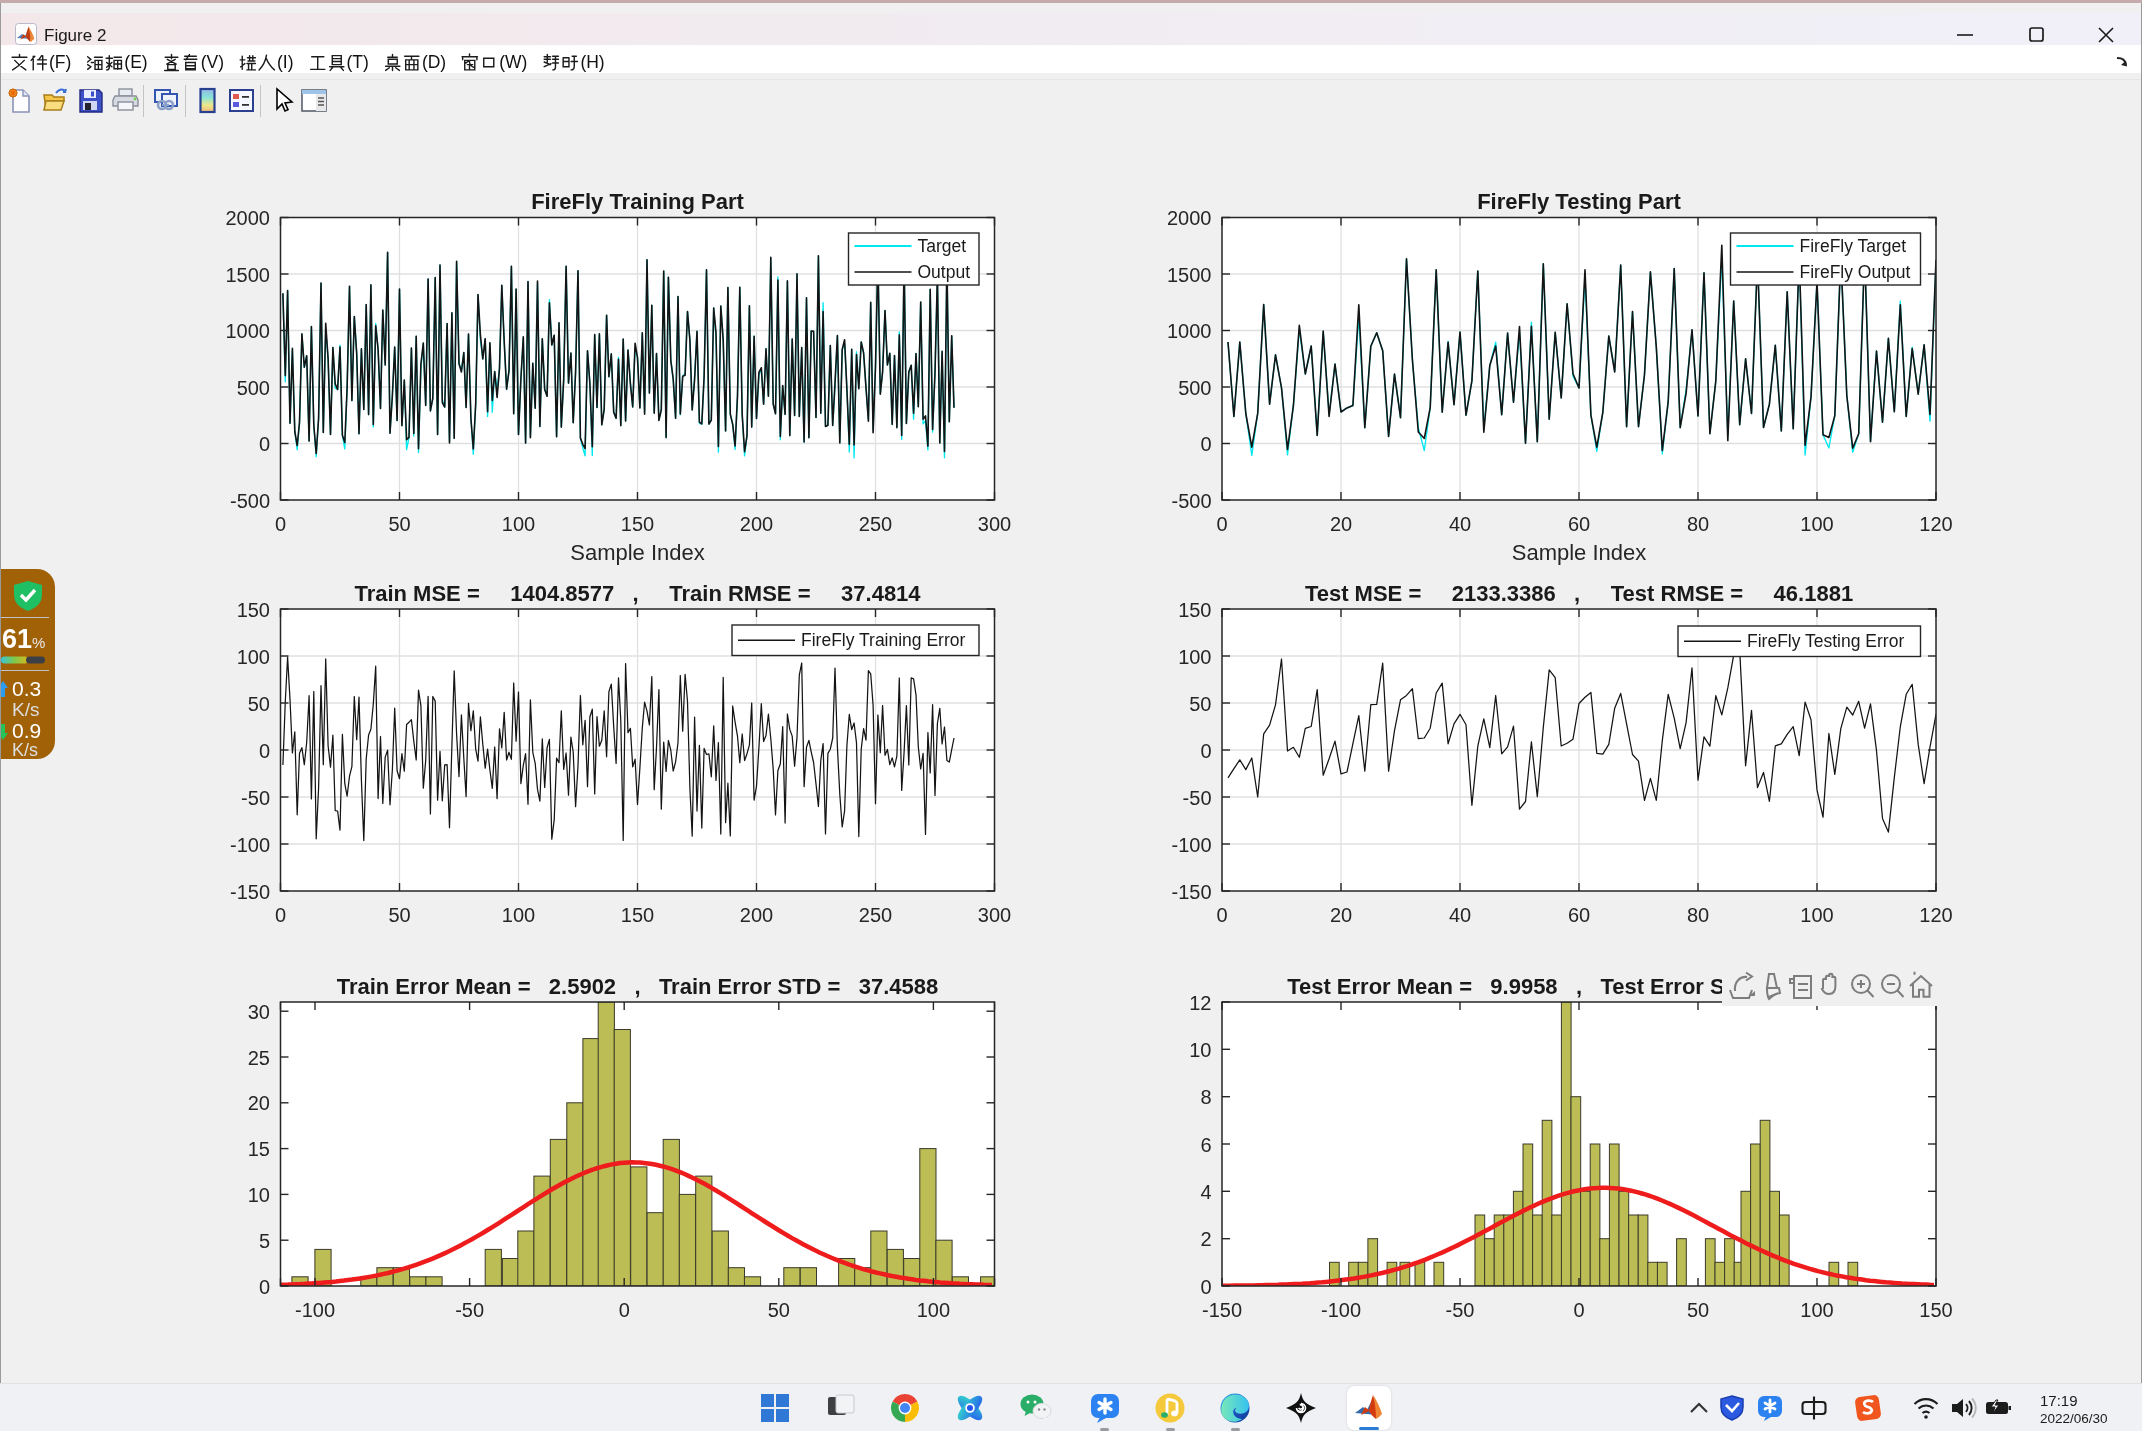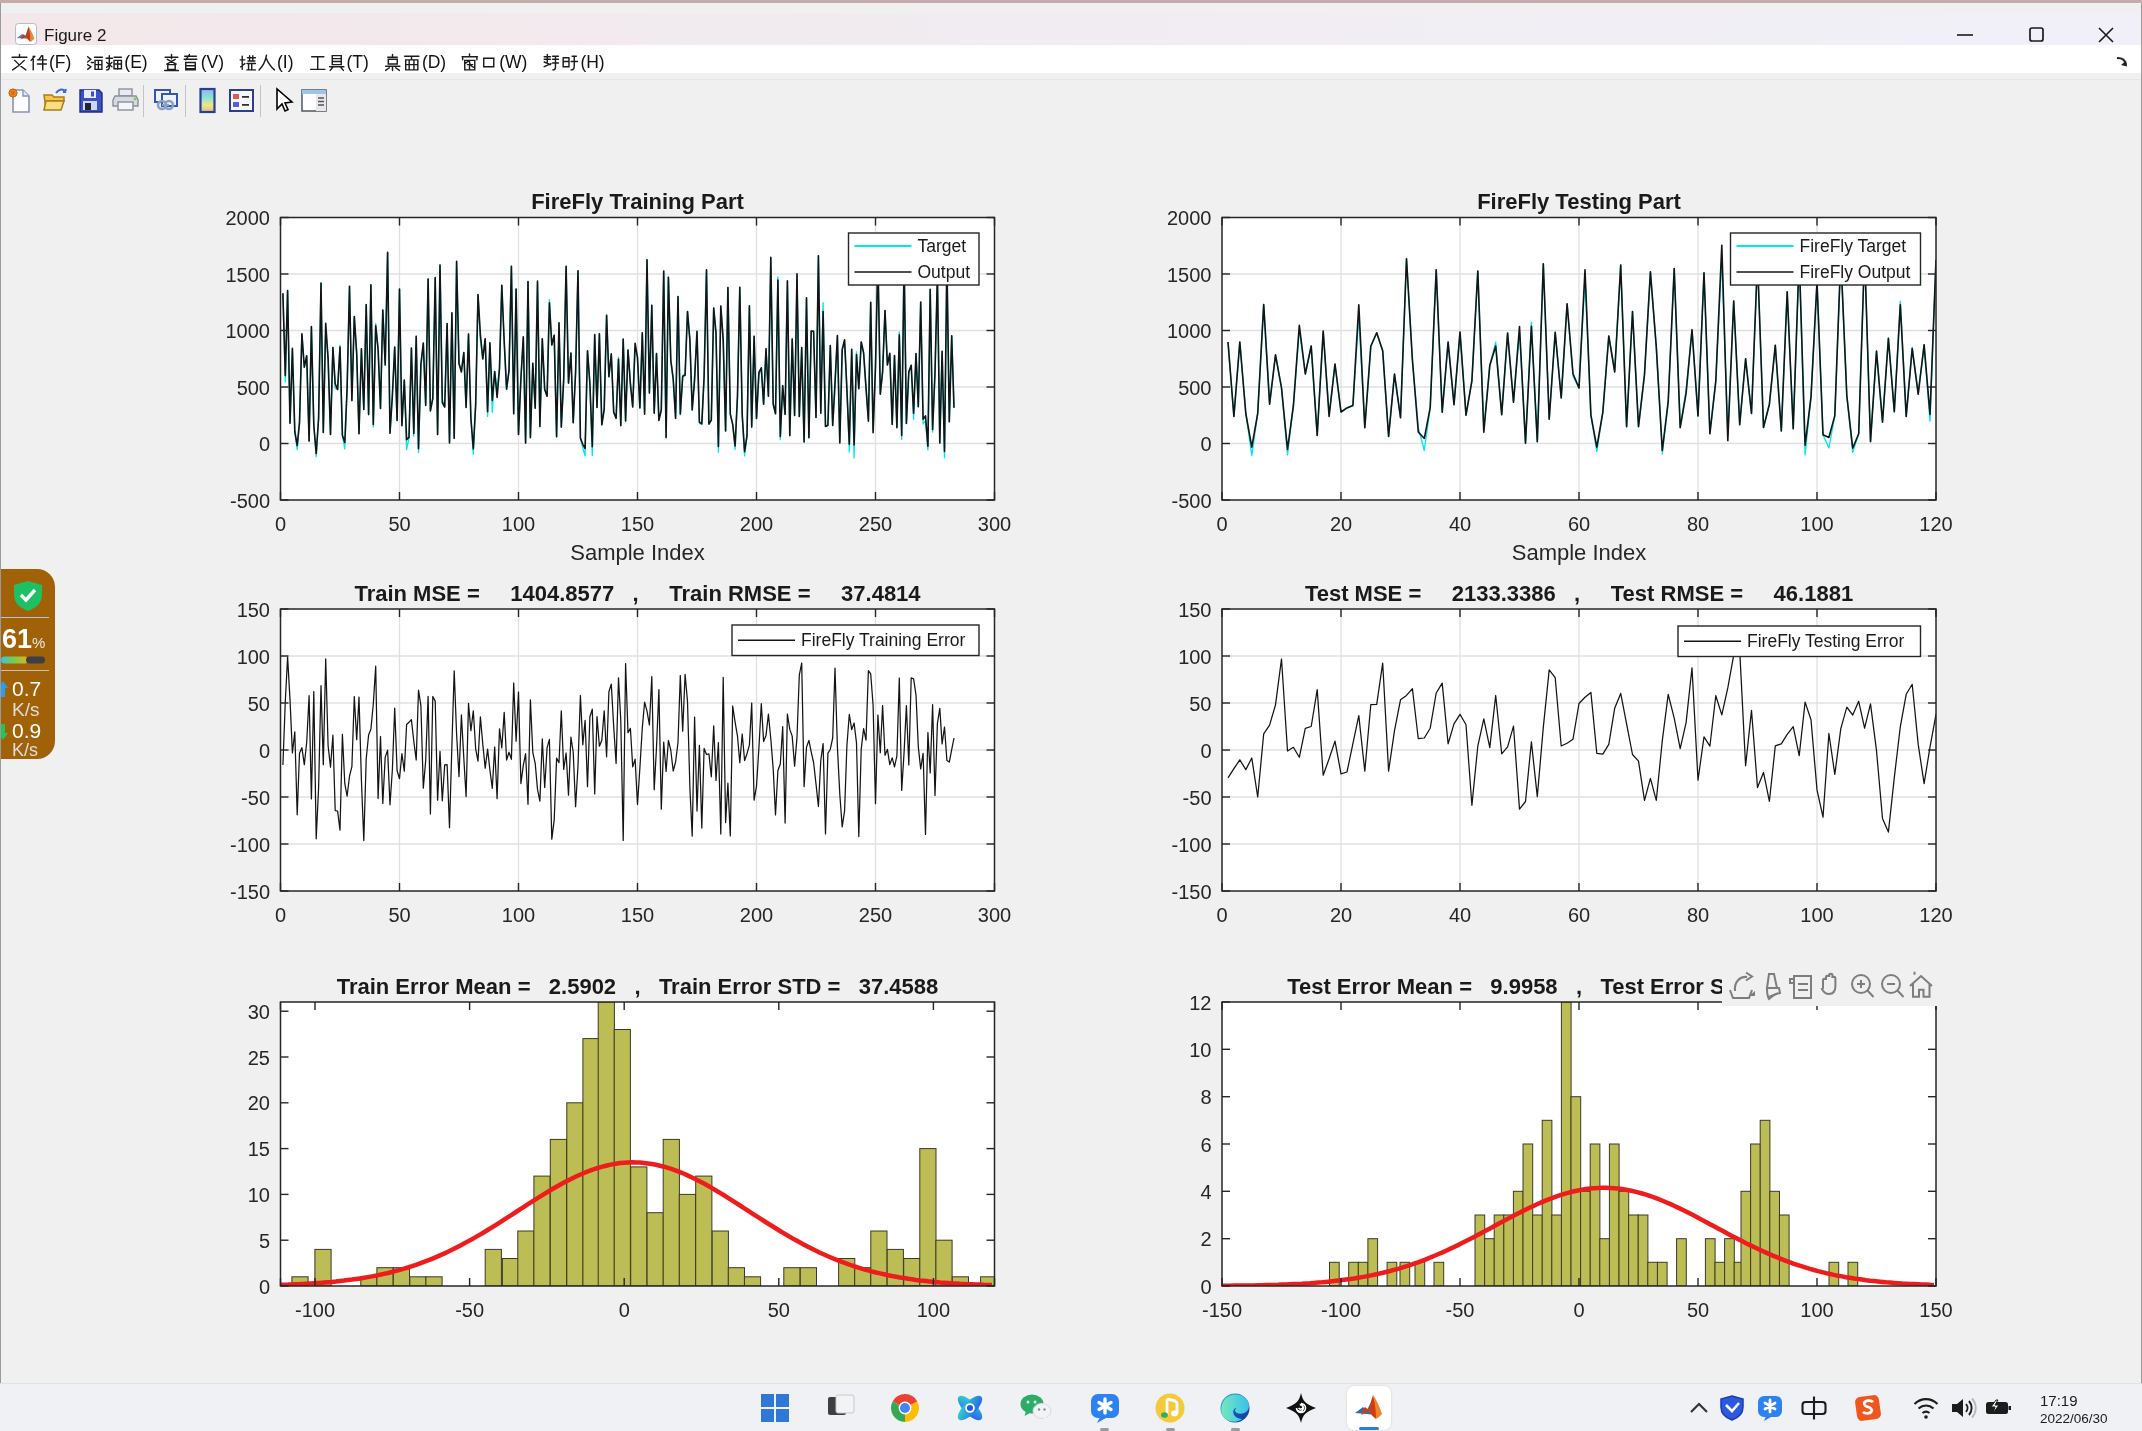--- a/index.html
+++ b/index.html
@@ -607,21 +607,21 @@
           </linearGradient>
         </defs>
   <rect x="0" y="0.5" width="27" height="7" rx="3.5" fill="url(#wg)"></rect>
   <rect x="25" y="0.5" width="19" height="7" rx="3.5" fill="#3c3f46"></rect>
  </svg>
  <div style="position:absolute;left:0;top:101px;width:49px;height:1px;background:#bfc1c6"></div>
  <path>
  <svg style="position:absolute;left:-2px;top:112px" width="10" height="16" viewBox="0 0 10 16">
           <path d="M5,0 l5,7 h-3 v9 h-4 v-9 h-3 z" fill="#2b9cf0"></path>
         </svg>
- <div style="position:absolute;left:12px;top:108px;font-size:21px;">0.7</div>
+ <div style="position:absolute;left:12px;top:108px;font-size:21px;">0.3</div>
  <div style="position:absolute;left:12px;top:130px;font-size:19px;color:#dcdee2;">K/s</div>
  <svg style="position:absolute;left:-2px;top:155px" width="10" height="16" viewBox="0 0 10 16">
           <path d="M5,16 l5,-7 h-3 v-9 h-4 v9 h-3 z" fill="#27c25a"></path>
         </svg>
  <div style="position:absolute;left:12px;top:150px;font-size:21px;">0.9</div>
  <div style="position:absolute;left:12px;top:171px;font-size:18px;color:#dcdee2;">K/s</div>
 </path></div>
 <div id="taskbar">
       <svg class="tki" style="left:758px" width="34" height="34" viewBox="0 0 34 34">
         <g fill="#2f78d6">

